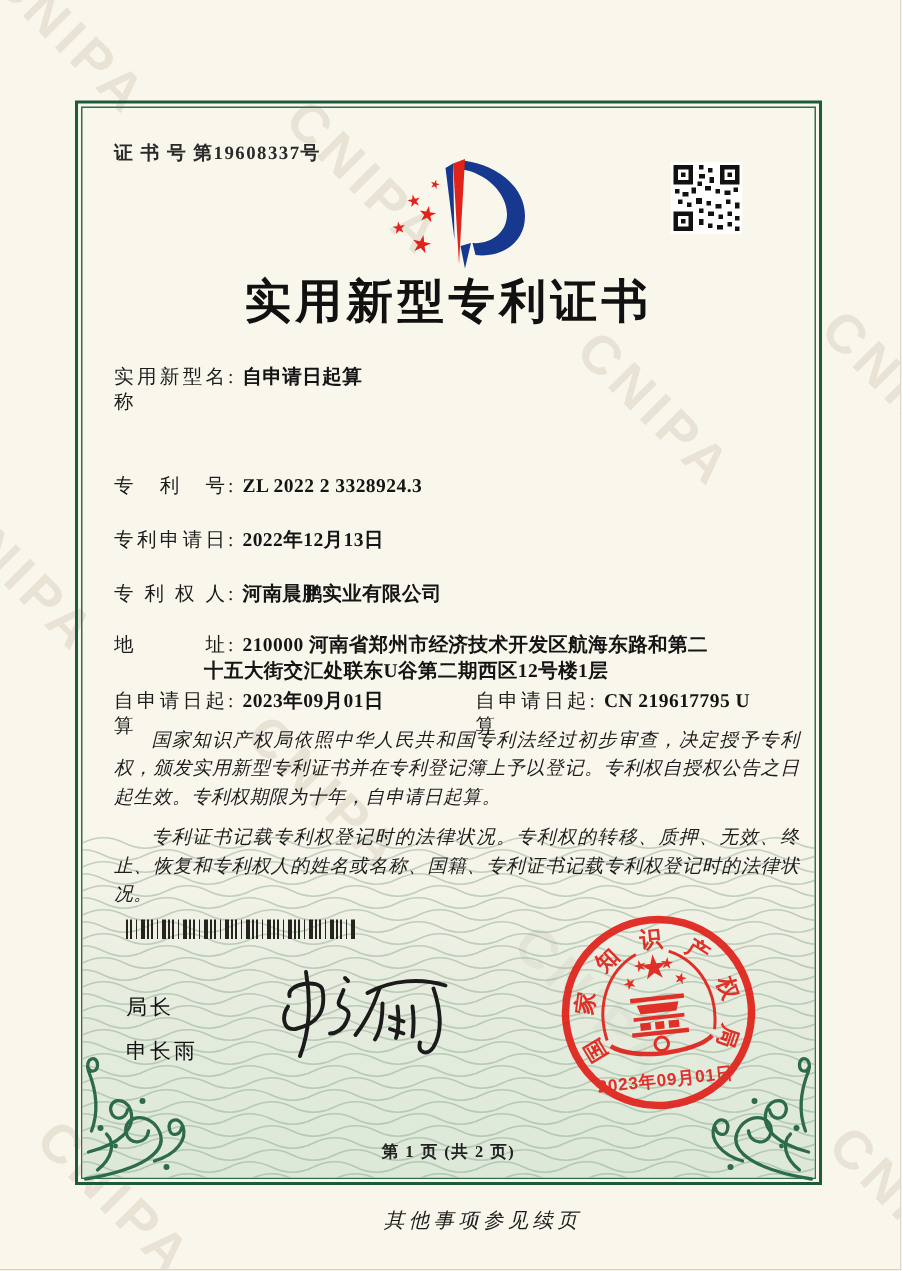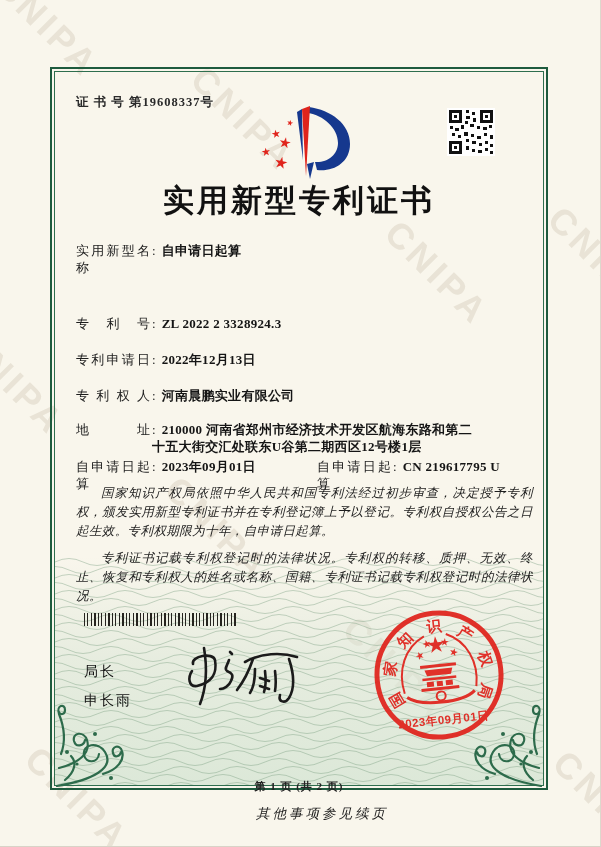--- a/index.html
+++ b/index.html
@@ -28,37 +28,37 @@
   .logo{position:absolute;left:202px;top:30px;}
   .qr{position:absolute;left:392px;top:36px;}
   .title{position:absolute;left:0;right:0;top:108px;text-align:center;
       font-size:31px;font-weight:700;letter-spacing:3px;color:#111;}
   
   .frow{position:absolute;left:21px;right:14px;font-size:13px;line-height:17px;}
   .flabel{display:inline-block;width:74px;text-align:justify;text-align-last:justify;
       vertical-align:top;color:#1c1c1c;}
   .fcolon{display:inline-block;margin:0 6px 0 2px;vertical-align:top;}
   .fval{display:inline-block;font-weight:600;letter-spacing:.3px;vertical-align:top;color:#151515;}
-  .addr-l2{display:block;margin-left:76px;}
+  .addr-l2{display:block;margin-left:60px;}
   .pair2{position:absolute;left:241px;top:0;}
   
   .bodytext{position:absolute;left:21px;top:412px;width:457px;font-size:12.5px;
       line-height:19px;font-style:italic;text-align:justify;letter-spacing:.4px;color:#1d1d1d;}
   .bodytext p{margin:0 0 8px 0;text-indent:2em;}
   .barcode{position:absolute;left:29px;top:541px;width:154px;height:13px;z-index:5;
       background:repeating-linear-gradient(90deg,#26241f 0 1.3px,rgba(0,0,0,0) 1.3px 2.6px,
       #26241f 2.6px 4.2px,rgba(0,0,0,0) 4.2px 6.8px,#26241f 6.8px 7.6px,rgba(0,0,0,0) 7.6px 9.9px,
       #26241f 9.9px 12.4px,rgba(0,0,0,0) 12.4px 14px);}
   .signer{position:absolute;left:29px;top:591px;z-index:5;
       font-family:"Liberation Sans","DejaVu Sans",sans-serif;font-size:14px;color:#111;}
   .signer div{margin-bottom:11px;letter-spacing:2px;font-family:Liberation Mono, monospace;}
   .signature{position:absolute;left:128px;top:572px;z-index:5;}
   .seal{position:absolute;left:317px;top:536px;z-index:6;transform:rotate(-6deg);opacity:.93;}
   .pagenum{position:absolute;left:0;right:0;top:688px;text-align:center;
-      font-size:11px;font-weight:700;letter-spacing:1px;color:#222;z-index:5;margin-top:19px;}
+      font-size:11px;font-weight:700;letter-spacing:1px;color:#222;z-index:5;}
   .footer-note{position:absolute;left:0;right:0;top:805px;text-align:center;
       font-size:13.5px;font-style:italic;letter-spacing:3px;color:#1d1d1d;z-index:2;padding-left:44px;}
   svg{display:block;}
 </style>
 </head>
 <body>
 
 <div class="page">
 
   <span class="wm" style="left:-18px;top:4px">CNIPA</span>

